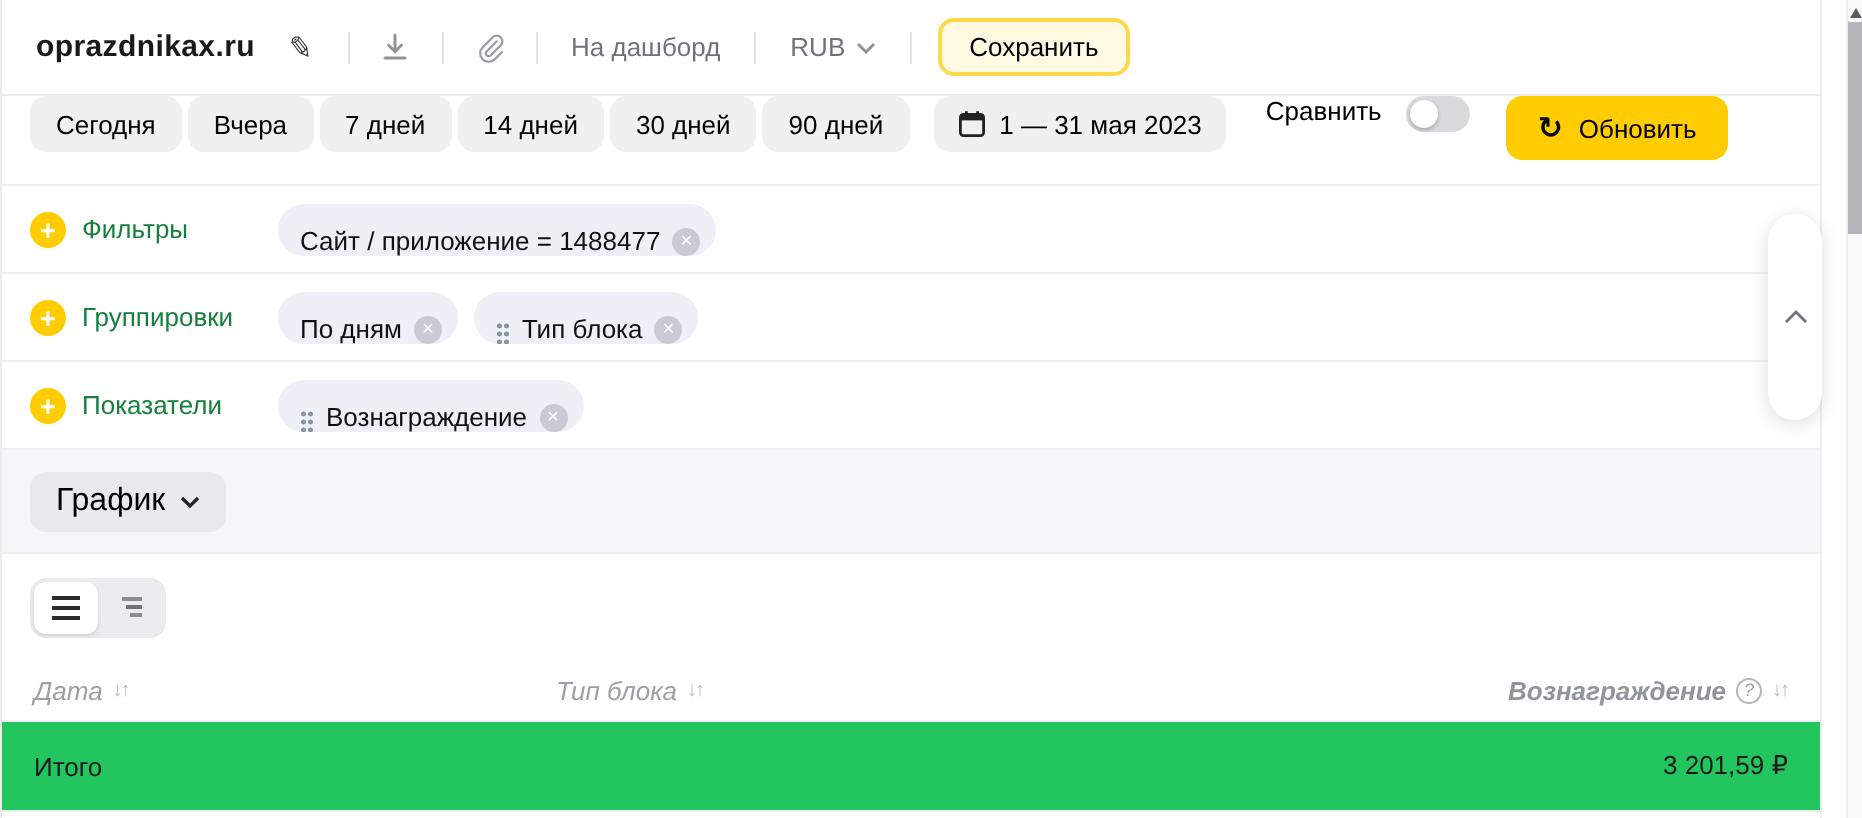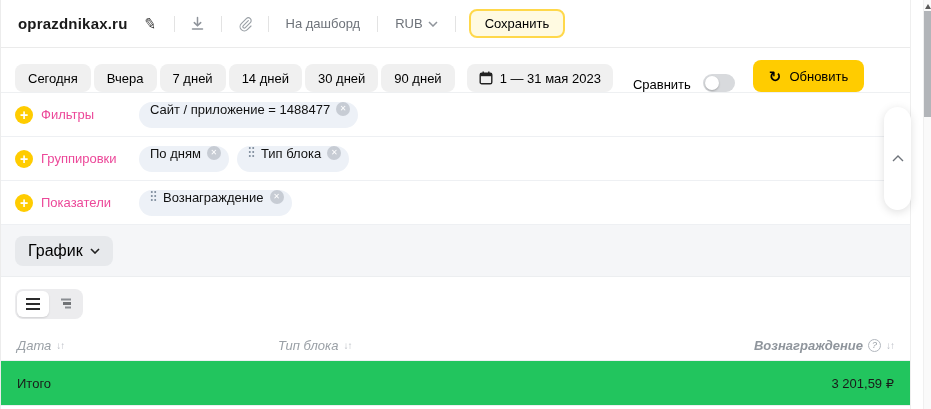--- a/index.html
+++ b/index.html
@@ -11,36 +11,36 @@
   .topbar { height:48px; display:flex; align-items:center; padding:0 14px 0 17px; gap:11px; border-bottom:1px solid #ebebeb; }
   .site { font-weight:bold; font-size:15px; letter-spacing:.2px; }
   .iconbtn { background:none; border:none; cursor:pointer; display:flex; align-items:center; justify-content:center; width:24px; height:24px; color:#8f949b; }
   .i-pencil { font-size:15px; color:#3c3c3c; transform:rotate(8deg); }
   .vdiv { width:1px; height:16px; background:#e3e3e3; }
   .textlink { color:#6e737a; text-decoration:none; cursor:pointer; padding:0 6px; }
   .currency { background:none; border:none; color:#6e737a; font-size:13px; display:flex; align-items:center; gap:5px; cursor:pointer; padding:0 6px; font-family:inherit; }
   .savebtn { margin-left:2px; background:#fffae1; border:2px solid #ffd84a; border-radius:8px; padding:5px 14px; font-size:13px; font-family:inherit; cursor:pointer; color:#000; }
 
   
-  .toolbar { height:45px; display:flex; align-items:flex-end; padding:0 14px; gap:12px; border-bottom:1px solid #eef0f2; }
+  .toolbar { height:45px; display:flex; align-items:flex-start; padding:0 14px; gap:12px; border-bottom:1px solid #eef0f2; }
   .presets { display:flex; gap:3px; }
   .preset { background:#f0f0f0; border:none; border-radius:8px; height:28px; padding:0 13px; font-size:13px; font-family:inherit; cursor:pointer; color:#000; white-space:nowrap; }
   .datebtn { background:#f0f0f0; border:none; border-radius:8px; height:28px; padding:0 12px; font-size:13px; font-family:inherit; cursor:pointer; display:flex; align-items:center; gap:7px; white-space:nowrap; }
   .cmp-label { margin-left:8px; color:#000; }
   .toggle { width:32px; height:18px; background:#d8dadd; border-radius:9px; position:relative; cursor:pointer; display:inline-block; flex:none; }
   .toggle .knob { position:absolute; left:2px; top:2px; width:14px; height:14px; border-radius:50%; background:#fff; box-shadow:0 1px 2px rgba(0,0,0,.25); }
   .refresh { margin-left:6px; background:#fc0; border:none; border-radius:8px; height:32px; padding:0 16px; font-size:13px; font-family:inherit; cursor:pointer; display:flex; align-items:center; gap:8px; color:#000; }
   .refresh .ri { font-size:15px; font-weight:bold; line-height:1; }
 
   
   .crow { height:44px; display:flex; align-items:center; padding:0 14px; border-bottom:1px solid #eef0f3; }
   .plus { width:18px; height:18px; border-radius:50%; background:#fc0; border:none; color:#fff; font-size:14px; font-weight:bold; line-height:16px; text-align:center; cursor:pointer; padding:0; flex:none; }
-  .rowlabel { color:#ec4899; margin-left:8px; width:78px; flex:none; }
+  .rowlabel { color:#15803d; margin-left:8px; width:78px; flex:none; }
   .chips { display:flex; gap:8px; margin-left:20px; }
-  .chip { background:#edf1f7; border-radius:14px; height:26px; display:flex; align-items:flex-start; padding:0 8px 0 11px; font-weight:500; color:#111; cursor:default; gap:6px; }
+  .chip { background:#edf1f7; border-radius:14px; height:26px; display:flex; align-items:flex-end; padding:0 8px 0 11px; font-weight:500; color:#111; cursor:default; gap:6px; }
   .drag { width:7px; height:11px; flex:none; background-image:radial-gradient(circle,#8794a3 1.1px,transparent 1.4px); background-size:3.5px 4px; cursor:grab; }
   .chip-x { width:14px; height:14px; border-radius:50%; background:#c7ccd4; color:#fff; font-size:8px; line-height:14px; text-align:center; cursor:pointer; flex:none; font-weight:bold; }
 
   
   .band { height:52px; background:#f5f6f8; display:flex; align-items:center; padding:0 14px; border-bottom:1px solid #eceef0; }
   .graphbtn { background:#e7e9ec; border:none; border-radius:8px; height:30px; padding:0 13px; font-size:16px; font-family:inherit; cursor:pointer; display:flex; align-items:center; gap:7px; color:#000; }
 
   
   .viewrow { height:53px; display:flex; align-items:center; padding:0 14px; }
   .seg { background:#ececee; border-radius:8px; padding:2px; display:flex; }

